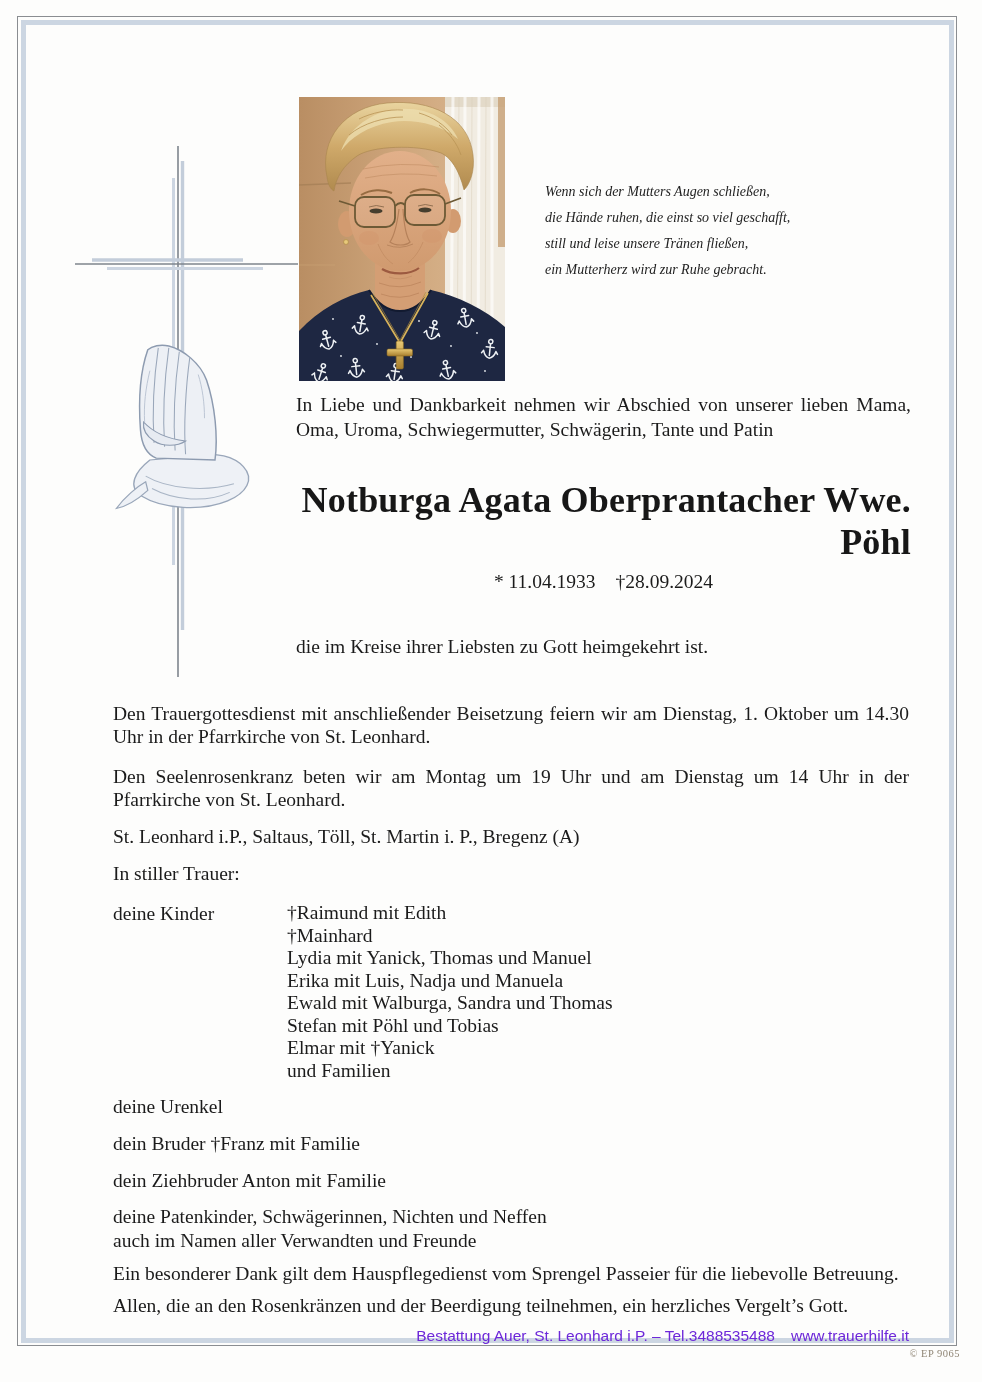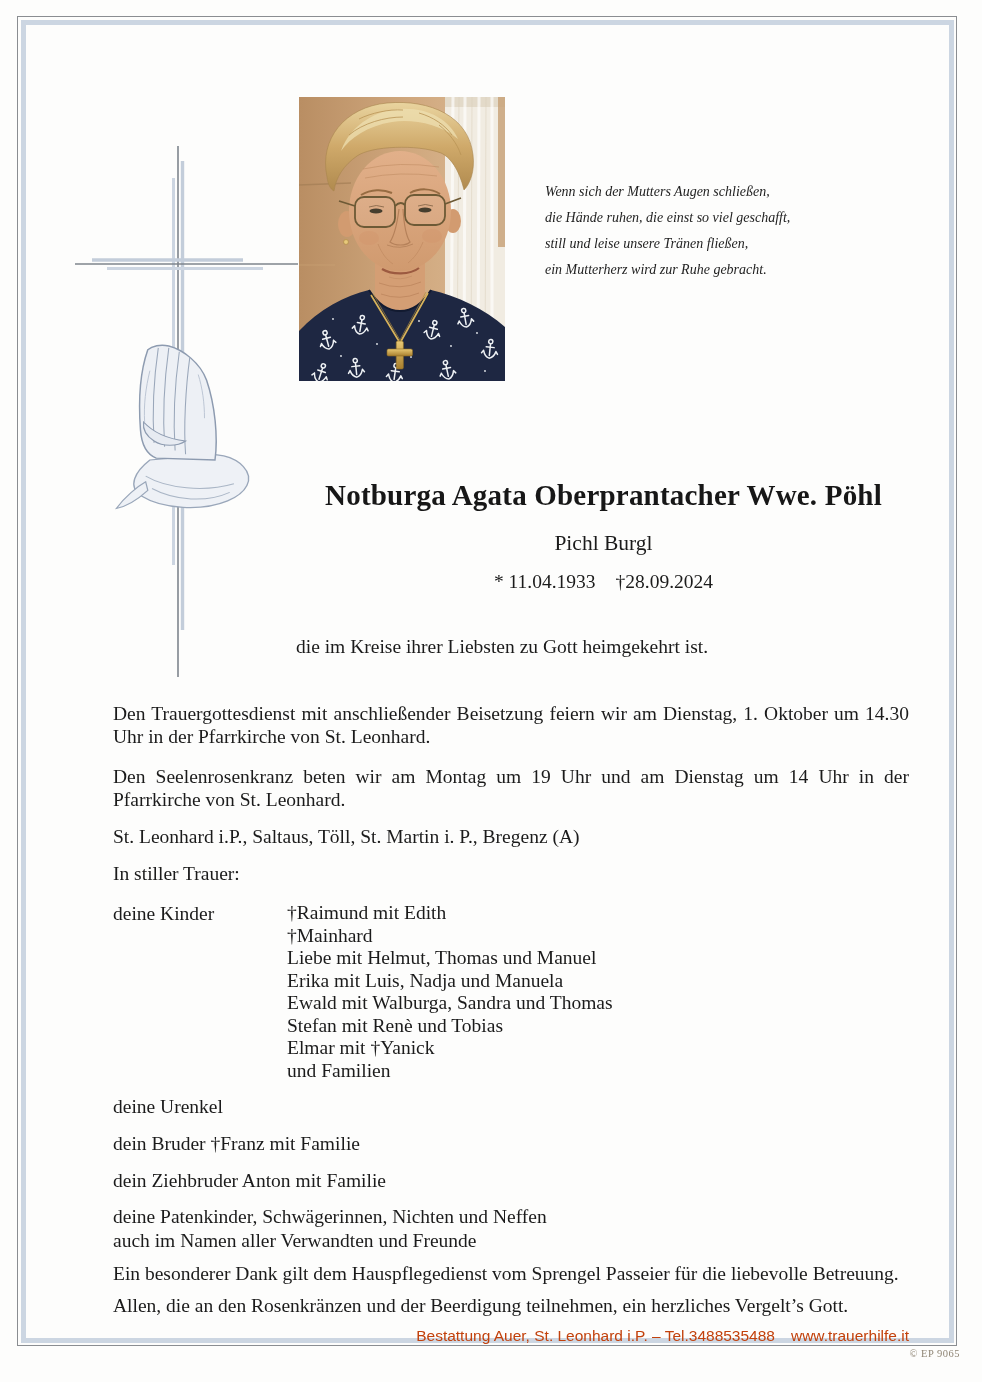--- a/index.html
+++ b/index.html
@@ -34,21 +34,21 @@
   .poem{
     position:absolute; left:545px; top:179px; width:370px;
     font-style:italic; font-size:14px; line-height:26px; color:#222;
   }
   .intro{
     position:absolute; left:296px; top:392px; width:615px;
     font-size:19.5px; line-height:25px; text-align:justify;
   }
   .name{
     position:absolute; left:296px; top:479px; width:615px;
-    font-size:29px; font-weight:bold; text-align:center; letter-spacing:.2px;
+    font-size:36px; font-weight:bold; text-align:right; letter-spacing:.2px;
     color:#171717;
   }
   .nickname{
     position:absolute; left:296px; top:531px; width:615px;
     font-size:21.5px; text-align:center;
   }
   .dates{
     position:absolute; left:296px; top:571px; width:615px;
     font-size:19.5px; text-align:center;
   }
@@ -71,21 +71,21 @@
   .b-kinder .names{line-height:22.5px;}
   .b-urenkel{top:1088px;}
   .b-bruder{top:1125px;}
   .b-zieh{top:1162px;}
   .b-paten{top:1198px; line-height:23.5px;}
   .b-dank{top:1255px;}
   .b-allen{top:1287px;}
   .footer{
     top:1317px;
     font-family:"Liberation Sans", sans-serif;
-    font-size:15.5px; color:#c2410c;
+    font-size:15.5px; color:#6d28d9;
     text-align:right;
   }
   .footer .site{margin-left:16px;}
 </style>
 </head>
 <body>
 
 <div class="page">
 
   <div class="frame-line"></div>
@@ -228,43 +228,43 @@
     </svg>
   </div>
 
   <div class="poem">
     <div>Wenn sich der Mutters Augen schließen,</div>
     <div>die Hände ruhen, die einst so viel geschafft,</div>
     <div>still und leise unsere Tränen fließen,</div>
     <div>ein Mutterherz wird zur Ruhe gebracht.</div>
   </div>
 
+  <div class="intro">In Liebe und Dankbarkeit nehmen wir Abschied von unserer lieben Mama, Oma, Uroma, Schwiegermutter, Schwägerin, Tante und Patin</div>
 
   <div class="name">Notburga Agata Oberprantacher Wwe. Pöhl</div>
-  <div class="nickname">Pichl Burgl</div>
   <div class="dates">
     <span>* 11.04.1933</span><span class="gap"></span><span>†28.09.2024</span>
   </div>
   <div class="epitaph">die im Kreise ihrer Liebsten zu Gott heimgekehrt ist.</div>
 
   <div class="blk just b-p1">Den Trauergottesdienst mit anschließender Beisetzung feiern wir am Dienstag, 1. Oktober um 14.30 Uhr in der Pfarrkirche von St. Leonhard.</div>
   <div class="blk just b-p2">Den Seelenrosenkranz beten wir am Montag um 19 Uhr und am Dienstag um 14 Uhr in der Pfarrkirche von St. Leonhard.</div>
   <div class="blk b-places">St. Leonhard i.P., Saltaus, Töll, St. Martin i. P., Bregenz (A)</div>
 
   <div class="blk b-trauer">In stiller Trauer:</div>
 
   <div class="blk b-kinder">
     <div class="label">deine Kinder</div>
     <div class="names">
       <div>†Raimund mit Edith</div>
       <div>†Mainhard</div>
-      <div>Liebe mit Helmut, Thomas und Manuel</div>
+      <div>Lydia mit Yanick, Thomas und Manuel</div>
       <div>Erika mit Luis, Nadja und Manuela</div>
       <div>Ewald mit Walburga, Sandra und Thomas</div>
-      <div>Stefan mit Renè und Tobias</div>
+      <div>Stefan mit Pöhl und Tobias</div>
       <div>Elmar mit †Yanick</div>
       <div>und Familien</div>
     </div>
   </div>
 
   <div class="blk b-urenkel">deine Urenkel</div>
   <div class="blk b-bruder">dein Bruder †Franz mit Familie</div>
   <div class="blk b-zieh">dein Ziehbruder Anton mit Familie</div>
 
   <div class="blk b-paten">

